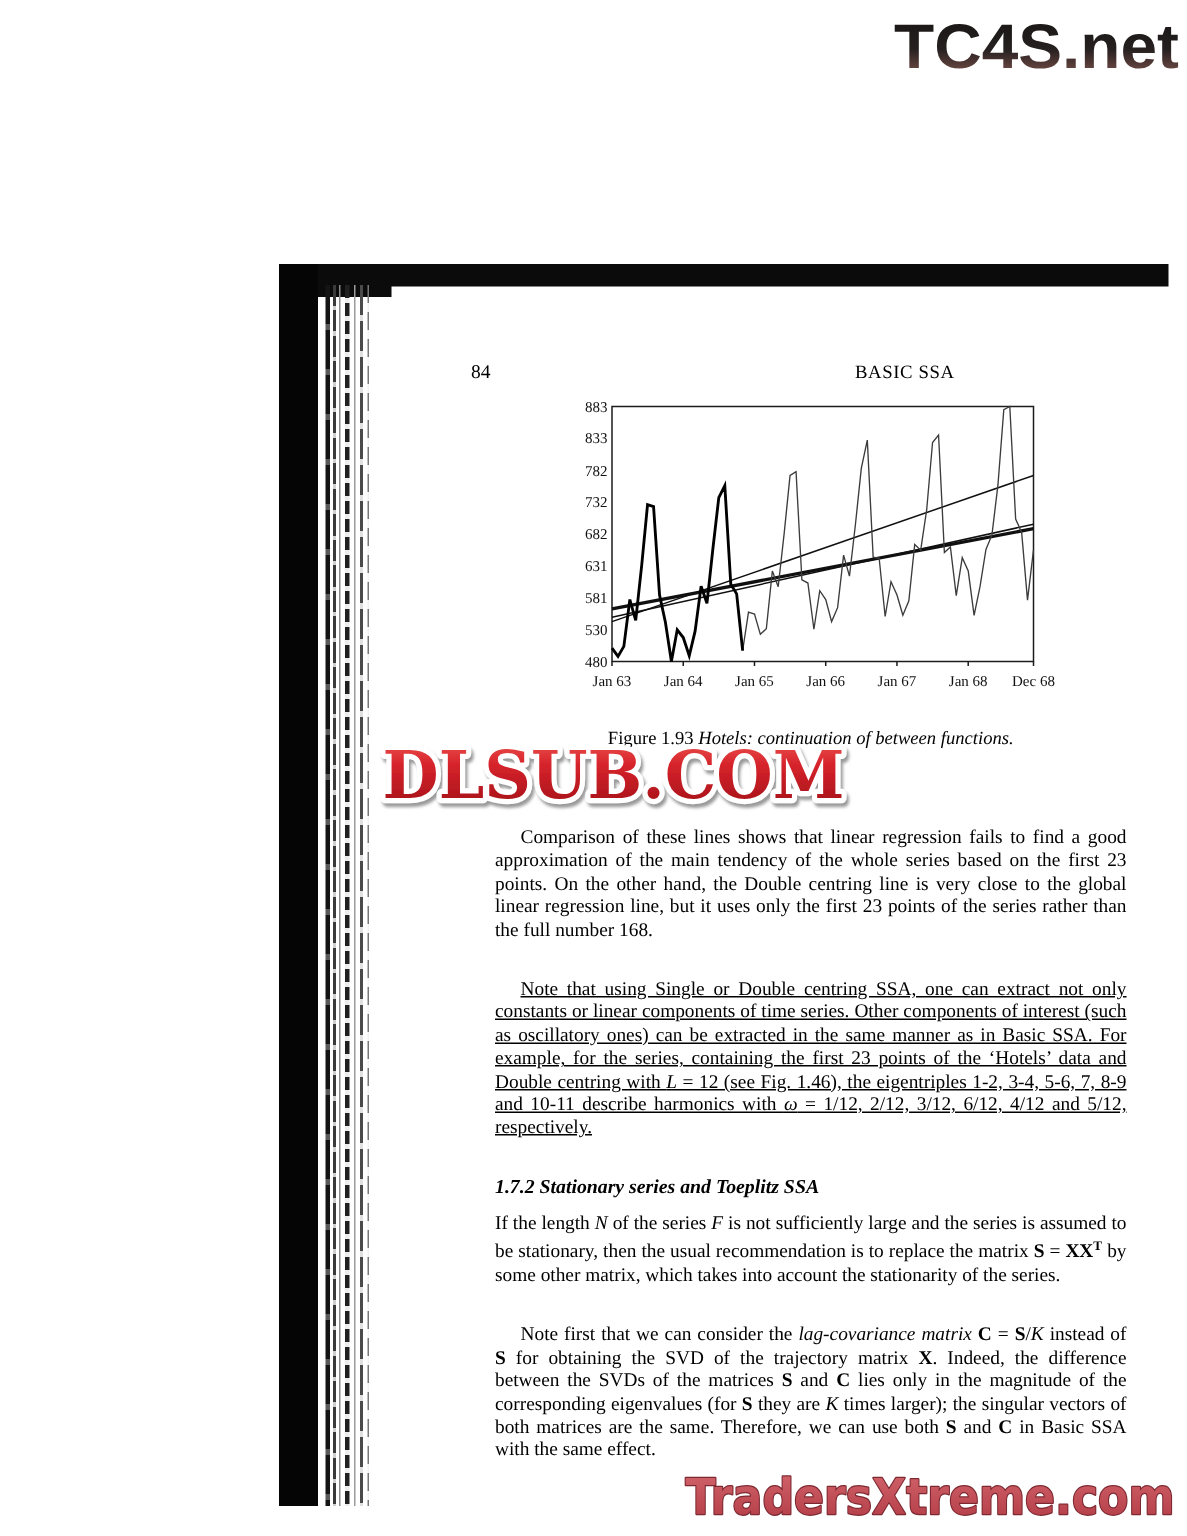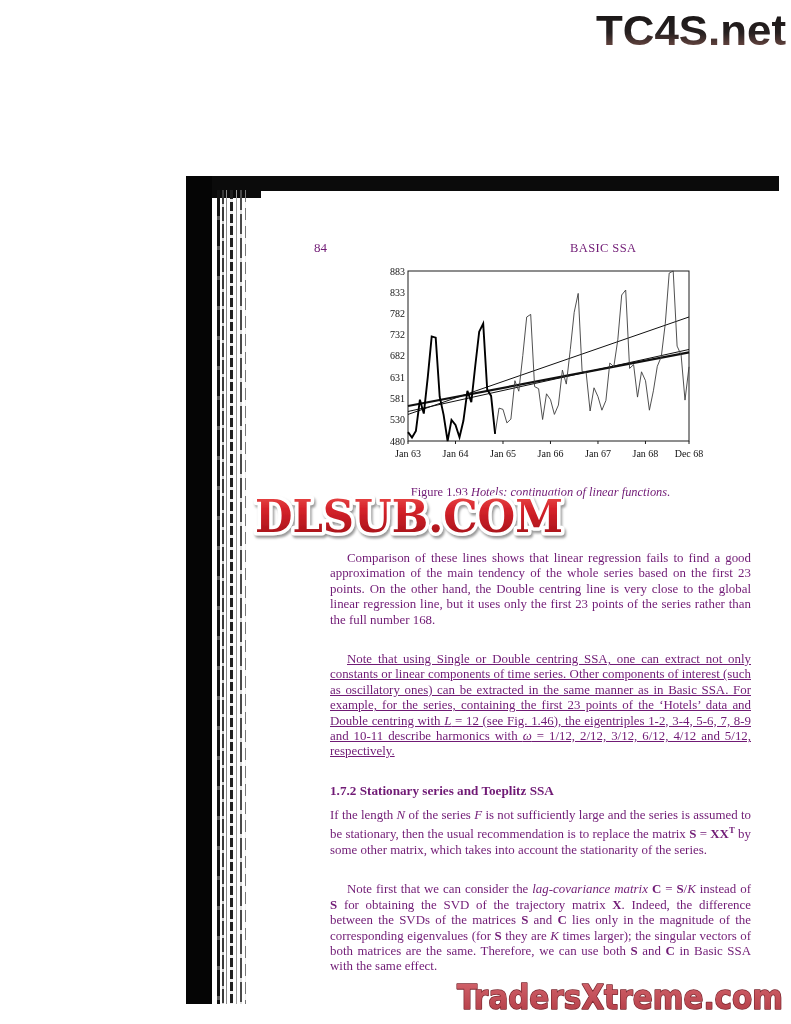--- a/index.html
+++ b/index.html
@@ -1,17 +1,17 @@
 <!DOCTYPE html>
 <html><head>
 <meta charset="utf-8">
 <style>
   html,body{margin:0;padding:0;background:#ffffff;}
   .canvas{position:relative;width:791px;height:1024px;background:#ffffff;overflow:hidden;
-          font-family:"Liberation Serif",serif;color:#701a75;}
+          font-family:"Liberation Serif",serif;color:#000000;}
   .abs{position:absolute;}
 
   
   .scan-bar{left:187px;top:176px;width:592px;height:15px;background:#0b0b0b;}
   .scan-step{left:187px;top:176px;width:74px;height:22px;background:#0b0b0b;}
   .scan-band{left:186px;top:176px;width:26px;height:828px;background:#050505;}
   .scan-streaks{left:214px;top:190px;width:34px;height:814px;}
   .streak{position:absolute;top:0;height:100%;}
   .streak.s1{left:3px;width:3px;background:repeating-linear-gradient(180deg,#141414 0 26px,#5a5a5a 26px 30px);}
   .streak.s2{left:8px;width:2px;background:repeating-linear-gradient(180deg,#3a3a3a 0 14px,#cfcfcf 14px 17px);}
@@ -29,21 +29,21 @@
   #chart-svg{left:388px;top:262px;font-family:"Liberation Serif",serif;}
 
   
   .caption{left:330px;top:485px;width:421px;text-align:center;font-size:12.4px;}
 
   
   .column{left:330px;top:527px;width:421px;font-size:12.9px;line-height:15.4px;text-align:justify;}
   .para{margin:0;}
   .para.indent{text-indent:17px;margin-top:24px;}
   .para.sp{margin-top:24px;text-decoration:underline;}
-  .section-heading{margin:23px 0 9px 0;font-size:13.2px;font-weight:bold;line-height:16px;}
+  .section-heading{margin:23px 0 9px 0;font-size:13.2px;font-weight:bold;font-style:italic;line-height:16px;}
   .seg-i{font-style:italic;}
   .seg-b{font-weight:bold;}
   .seg-sup{vertical-align:super;font-size:0.68em;font-weight:bold;}
 
   
   .wm-top{left:591px;top:0px;}
   .wm-mid{left:248px;top:485px;}
   .wm-bottom{left:450px;top:972px;}
 </style>
 </head>
@@ -103,21 +103,21 @@
       <text x="257.46478873239437" y="195" text-anchor="middle" font-size="10" fill="#111">Jan 68</text>
       <line x1="301" y1="179" x2="301" y2="182" stroke="#1c1c1c" stroke-width="1"></line>
       <text x="301" y="195" text-anchor="middle" font-size="10" fill="#111">Dec 68</text>
       <line x1="20" y1="152.424317617866" x2="301" y2="54.980148883374696" stroke="#101010" stroke-width="1"></line>
       <line x1="20" y1="149.4714640198511" x2="301" y2="87.46153846153847" stroke="#101010" stroke-width="1"></line>
       <line x1="20" y1="143.9875930521092" x2="301" y2="90.41439205955335" stroke="#101010" stroke-width="2.2"></line>
       <polyline points="107.1,171.8 111.0,146.1 115.0,147.4 118.9,160.9 122.9,157.1 126.9,118.7 130.8,129.2 134.8,93.4 138.7,55.0 142.7,52.4 146.6,124.6 150.6,126.7 154.6,157.5 158.5,131.8 162.5,137.7 166.4,152.4 170.4,143.1 174.4,108.1 178.3,122.1 182.3,87.5 186.2,50.3 190.2,31.4 194.1,109.4 198.1,110.2 202.1,149.0 206.0,125.8 210.0,134.7 213.9,148.2 217.9,138.5 221.8,101.0 225.8,104.8 229.8,77.8 233.7,33.0 237.7,28.0 241.6,106.4 245.6,102.6 249.5,135.1 253.5,109.8 257.5,118.7 261.4,148.2 265.4,128.8 269.3,104.3 273.3,94.6 277.3,61.3 281.2,11.1 285.2,9.0 289.1,84.1 293.1,92.9 297.0,138.1 301.0,104.8" fill="none" stroke="#3c3c3c" stroke-width="0.9"></polyline>
       <polyline points="20.0,170.1 24.0,175.6 27.9,168.9 31.9,137.7 35.8,151.6 39.8,114.9 43.7,74.4 47.7,75.7 51.7,134.7 55.6,152.8 59.6,179.0 63.5,157.9 67.5,163.0 71.5,175.2 75.4,158.8 79.4,128.8 83.3,140.2 87.3,103.5 91.2,69.7 95.2,61.7 99.2,127.5 103.1,133.9 107.1,171.8" fill="none" stroke="#000000" stroke-width="1.9"></polyline>
     </svg>
 
-  <div class="abs caption"><span>Figure 1.93   </span><span class="seg-i">Hotels: continuation of linear functions.</span></div>
+  <div class="abs caption"><span>Figure 1.93   </span><span class="seg-i">Hotels: continuation of between functions.</span></div>
 
   <svg class="abs wm-mid" width="322" height="62">
     <defs>
       <linearGradient id="g-mid" x1="0" y1="0" x2="0" y2="1">
         <stop offset="0" stop-color="#ee5550"></stop>
         <stop offset="0.35" stop-color="#d6232b"></stop>
         <stop offset="1" stop-color="#9c1016"></stop>
       </linearGradient>
       <filter id="f-shadow" x="-10%" y="-20%" width="120%" height="150%">
         <feDropShadow dx="1.5" dy="2.5" stdDeviation="1" flood-color="#9a9a9a"></feDropShadow>

